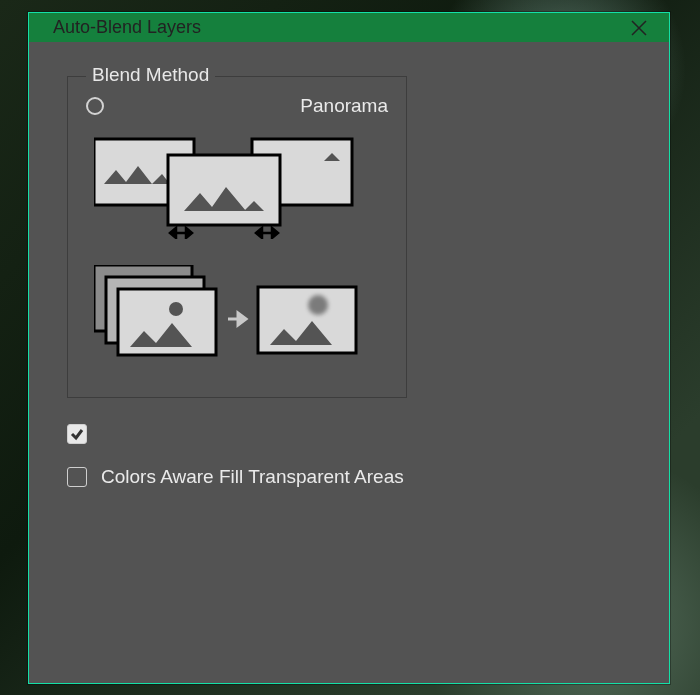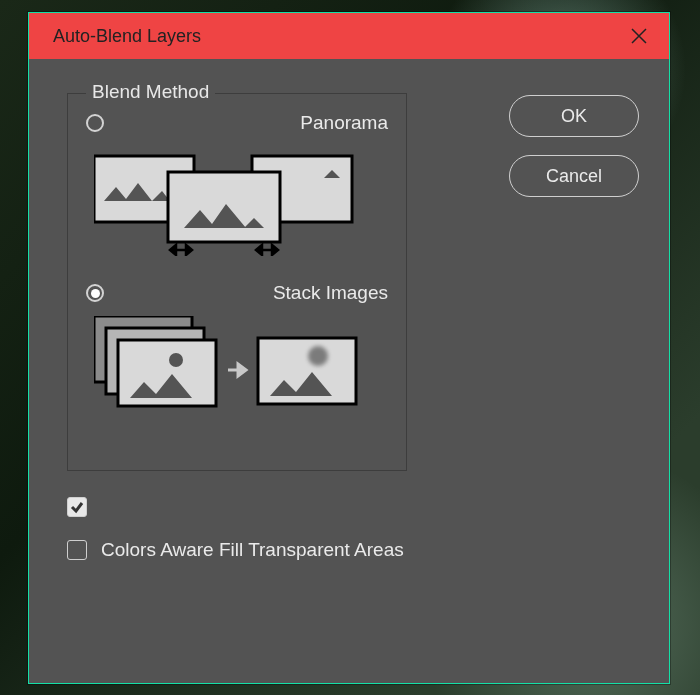--- a/index.html
+++ b/index.html
@@ -25,22 +25,22 @@
       top: 12px;
       width: 642px;
       height: 672px;
       background: #535353;
       border: 1px solid #14e0a6;
       box-shadow: 0 0 0 1px rgba(0,0,0,0.3);
       display: flex;
       flex-direction: column;
     }
     .titlebar {
-      height: 46px;
-      background: #ef4444;
+      height: 29px;
+      background: #15803d;
       display: flex;
       align-items: center;
       justify-content: space-between;
       padding: 0 18px 0 24px;
     }
     .titlebar-title {
       font-size: 18px;
       color: #222;
     }
     .close-btn {
@@ -174,26 +174,20 @@
               <path d="M78 104 l18 0"></path>
               <path d="M76 104 l6 -5 l0 10 z" fill="#000"></path>
               <path d="M98 104 l-6 -5 l0 10 z" fill="#000"></path>
               <path d="M164 104 l18 0"></path>
               <path d="M162 104 l6 -5 l0 10 z" fill="#000"></path>
               <path d="M184 104 l-6 -5 l0 10 z" fill="#000"></path>
             </g>
           </svg>
         </div>
 
-        <div class="radio-row">
-          <div class="radio-outline">
-            <div class="radio-dot"></div>
-          </div>
-          <div class="radio-label">Stack Images</div>
-        </div>
         <div class="illus">
           <svg width="270" height="100" viewBox="0 0 270 100">
 
             <rect x="0" y="0" width="98" height="66" fill="#8b8b8b" stroke="#000" stroke-width="3"></rect>
             <rect x="12" y="12" width="98" height="66" fill="#b5b5b5" stroke="#000" stroke-width="3"></rect>
             <rect x="24" y="24" width="98" height="66" fill="#d9d9d9" stroke="#000" stroke-width="3"></rect>
             <circle cx="82" cy="44" r="7" fill="#545454"></circle>
             <path d="M36 82 l14 -16 l12 12 l16 -20 l20 24 l-62 0 z" fill="#545454"></path>
 
             <g stroke="#c8c8c8" stroke-width="3" fill="#c8c8c8">
@@ -216,18 +210,14 @@
         </div>
       </div>
 
       <div class="checkbox-row">
         <div class="checkbox"></div>
         <div class="checkbox-label">Colors Aware Fill Transparent Areas</div>
       </div>
 
     </div>
 
-    <div class="right-col">
-      <div class="btn">OK</div>
-      <div class="btn">Cancel</div>
-    </div>
   </div>
 </div>
 
 </body></html>

